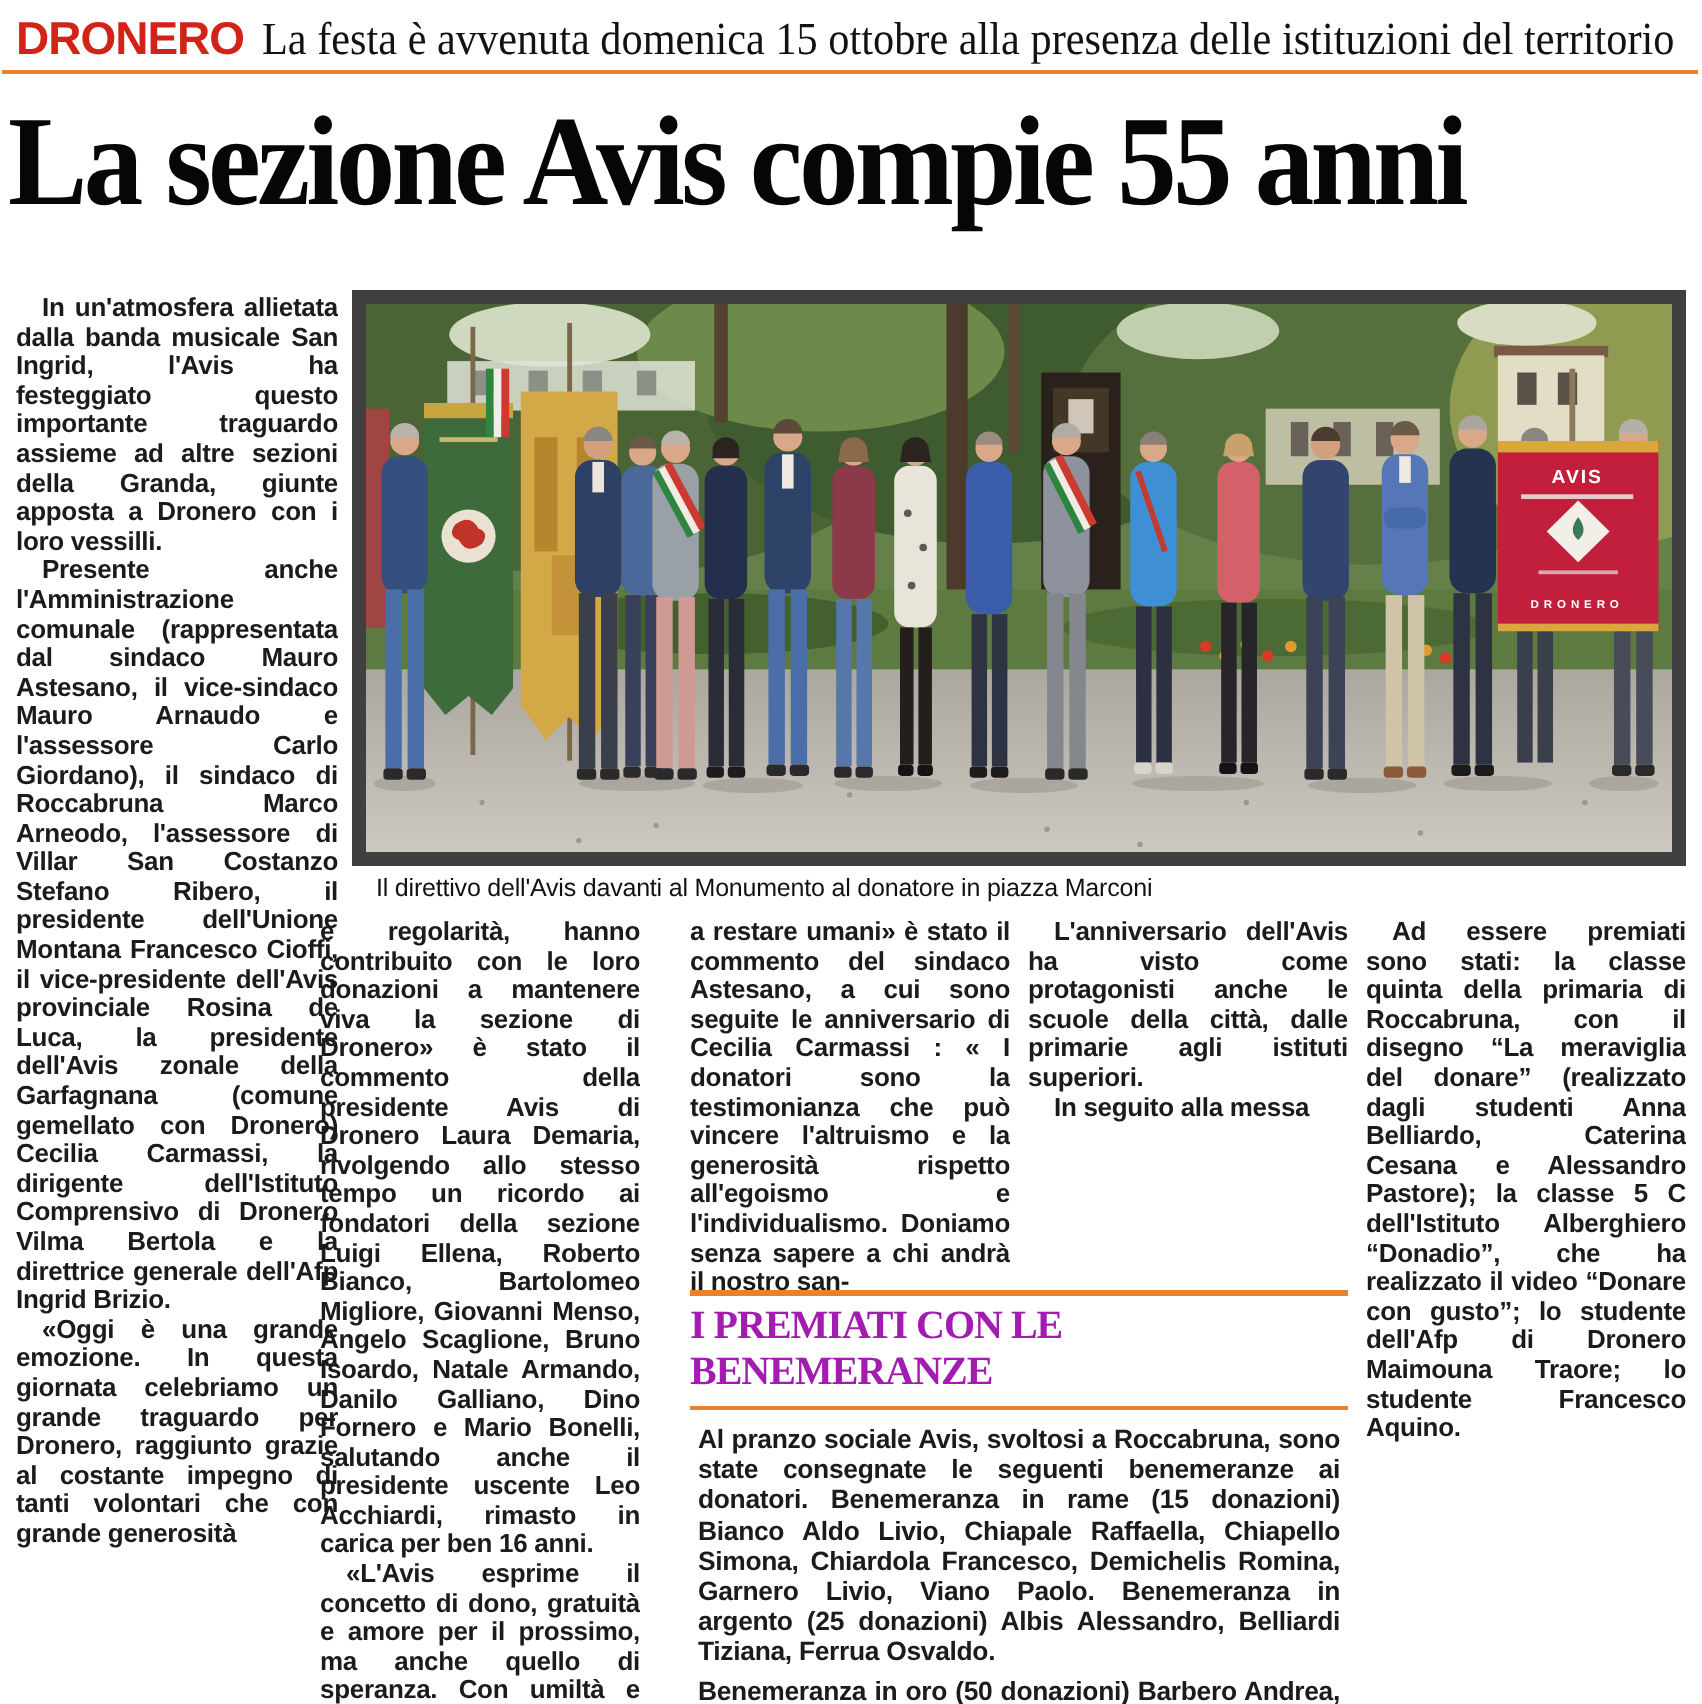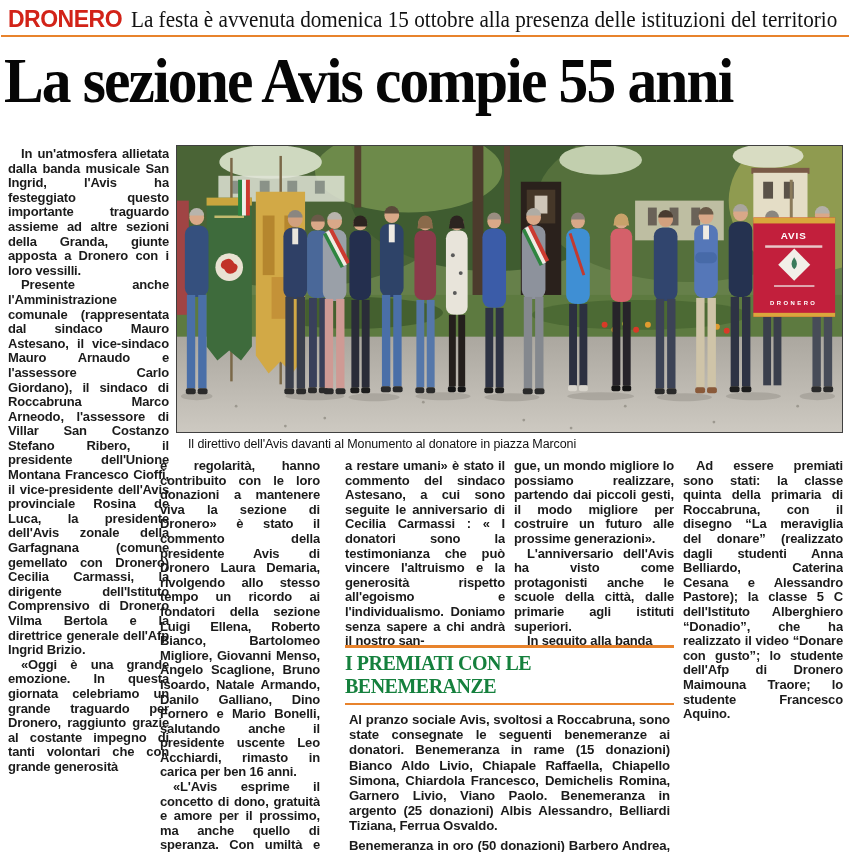--- a/index.html
+++ b/index.html
@@ -23,29 +23,29 @@
   .col p{margin:0;text-indent:13px;}
   .col p.cont{text-indent:0;}
   .lead-label{color:#111;}
   #col1{left:8px;top:147px;width:161px;height:701px;}
   #col2{left:160px;top:459px;width:160px;height:393px;}
   #col3{left:345px;top:459px;width:160px;height:186px;}
   #col4{left:514px;top:459px;width:160px;height:186px;}
   #col5{left:683px;top:459px;width:160px;height:393px;}
   
   .photo{position:absolute;left:176px;top:145px;width:667px;height:288px;
-        border:1px solid #404040;box-sizing:border-box;background:#6d854a;}
+        border:7px solid #404040;box-sizing:border-box;background:#6d854a;}
   .photo svg{display:block;width:100%;height:100%;}
   .caption{position:absolute;left:188px;top:437px;width:667px;font-size:12.5px;
         font-weight:normal;color:#111;letter-spacing:-0.1px;}
   
   .premiati{position:absolute;left:345px;top:645px;width:329px;height:207px;overflow:hidden;}
   .premiati .bar{height:2.5px;background:#e8832c;}
   .premiati h2{margin:4px 0 5px 0;font-family:"Liberation Serif",serif;font-weight:bold;
-        font-size:20px;letter-spacing:-0.5px;color:#15803d;}
+        font-size:20px;letter-spacing:-0.5px;color:#a21caf;}
   .premiati .body{margin-top:7px;font-size:13.2px;font-weight:bold;line-height:15.2px;
         text-align:justify;letter-spacing:-0.15px;color:#1b1b1b;}
   .premiati .body p{margin:4px;text-indent:0;}
   .bannertxt{fill:#fff;font-family:"Liberation Sans",sans-serif;font-weight:bold;text-anchor:middle;}
 </style>
 </head>
 <body>
 
 <div class="page">
 
@@ -361,23 +361,22 @@
   <div class="caption">Il direttivo dell'Avis davanti al Monumento al donatore in piazza Marconi</div>
 
   <div class="col" id="col2">
     <p class="cont">e regolarità, hanno contribuito con le loro donazioni a mantenere viva la sezione di Dronero» è stato il commento della presidente Avis di Dronero Laura Demaria, rivolgendo allo stesso tempo un ricordo ai fondatori della sezione Luigi Ellena, Roberto Bianco, Bartolomeo Migliore, Giovanni Menso, Angelo Scaglione, Bruno Isoardo, Natale Armando, Danilo Galliano, Dino Fornero e Mario Bonelli, salutando anche il presidente uscente Leo Acchiardi, rimasto in carica per ben 16 anni.</p>
     <p>«L'Avis esprime il concetto di dono, gratuità e amore per il prossimo, ma anche quello di speranza. Con umiltà e riservatezza ci insegnano</p>
   </div>
   <div class="col" id="col3">
     <p class="cont">a restare umani» è stato il commento del sindaco Astesano, a cui sono seguite le anniversario di Cecilia Carmassi : « I donatori sono la testimonianza che può vincere l'altruismo e la generosità rispetto all'egoismo e l'individualismo. Doniamo senza sapere a chi andrà il nostro san-</p>
   </div>
   <div class="col" id="col4">
-    <p class="cont">gue, un mondo migliore lo possiamo realizzare, partendo dai piccoli gesti, il modo migliore per costruire un futuro alle prossime generazioni».</p>
     <p>L'anniversario dell'Avis ha visto come protagonisti anche le scuole della città, dalle primarie agli istituti superiori.</p>
-    <p>In seguito alla banda</p>
+    <p>In seguito alla messa</p>
   </div>
   <div class="col" id="col5">
     <p>Ad essere premiati sono stati: la classe quinta della primaria di Roccabruna, con il disegno “La meraviglia del donare” (realizzato dagli studenti Anna Belliardo, Caterina Cesana e Alessandro Pastore); la classe 5 C dell'Istituto Alberghiero “Donadio”, che ha realizzato il video “Donare con gusto”; lo studente dell'Afp di Dronero Maimouna Traore; lo studente Francesco Aquino.</p>
 
   </div>
 
   <div class="premiati">
     <div class="bar"></div>
     <h2>I PREMIATI CON LE BENEMERANZE</h2>
     <div class="bar"></div>

